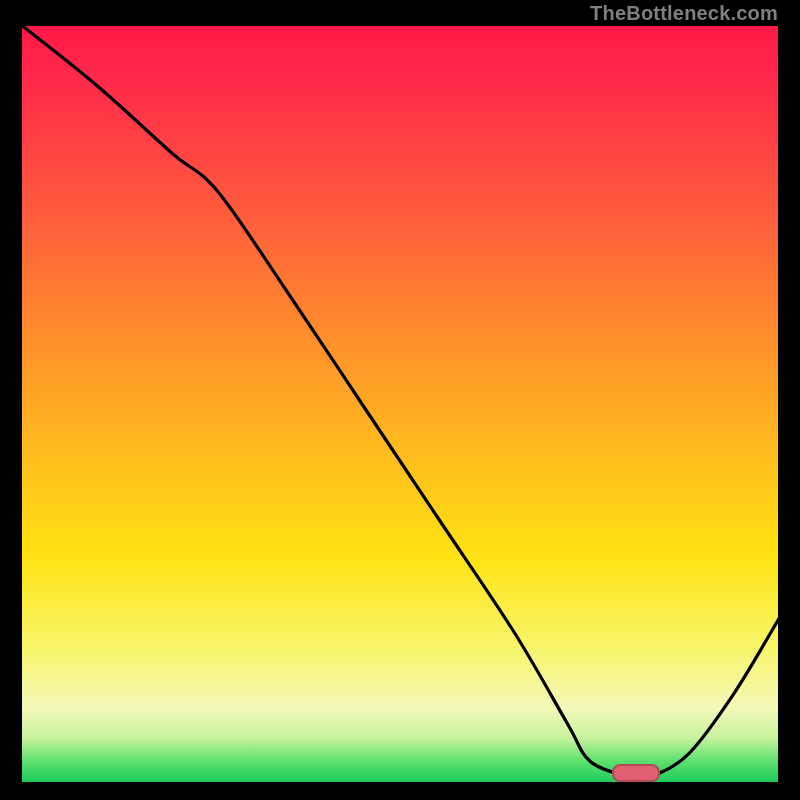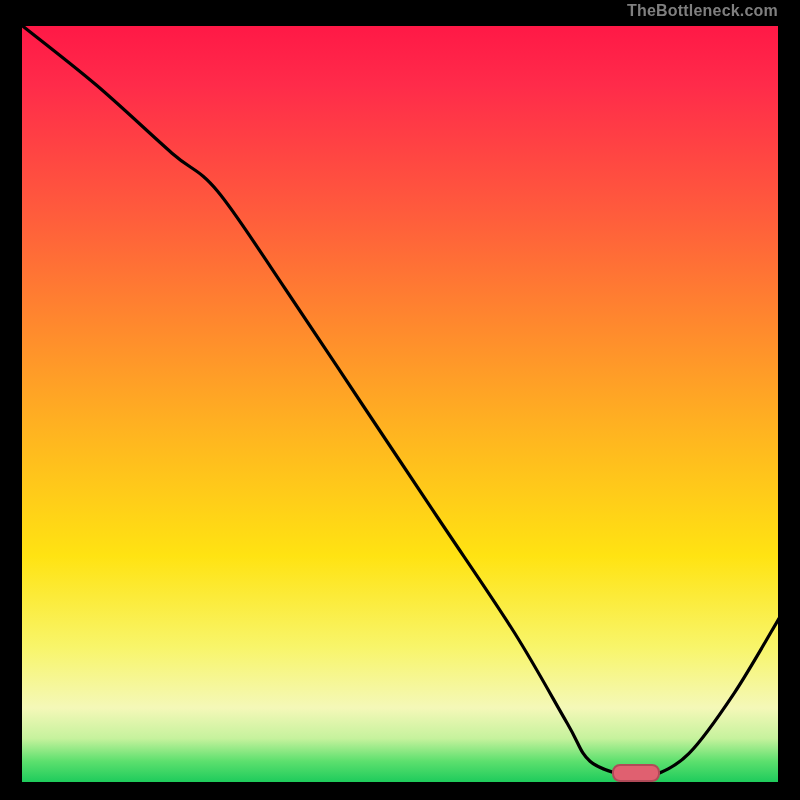--- a/index.html
+++ b/index.html
@@ -48,21 +48,21 @@
     width: 756px;
     height: 756px;
     border: 2px solid #000;
     pointer-events: none;
   }
   .attribution {
     position: absolute;
     top: 2px;
     right: 22px;
     color: #7f7f7f;
-    font-size: 16px;
+    font-size: 20px;
     font-weight: 600;
     letter-spacing: 0.2px;
     margin-left: 9px;
   }
   svg.curve {
     position: absolute;
     left: 0;
     top: 0;
     width: 760px;
     height: 760px;

